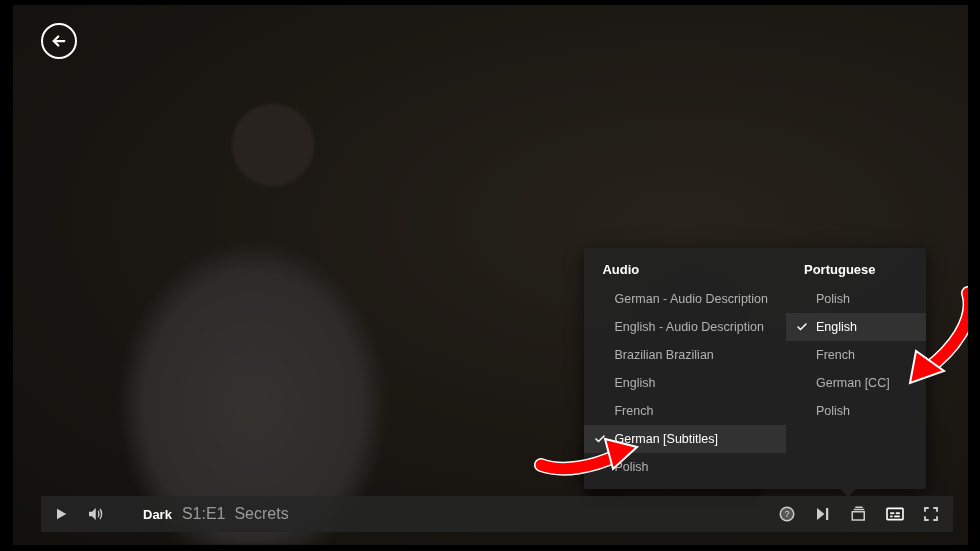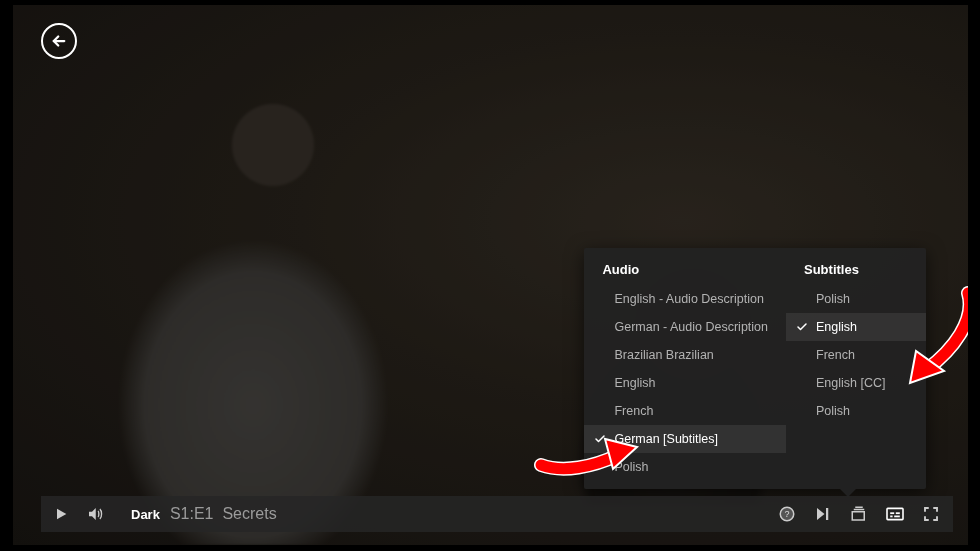--- a/index.html
+++ b/index.html
@@ -57,21 +57,21 @@
     position: absolute;
     left: 28px; right: 15px; bottom: 13px;
     height: 36px;
     background: rgba(38,38,38,0.85);
     display: flex;
     align-items: center;
     color: #e5e5e5;
     font-size: 13px;
   }
   .cb-left { display: flex; align-items: center; gap: 14px; padding-left: 10px; }
-  .cb-title { margin-left: 12px; display: flex; align-items: baseline; gap: 10px; }
+  .cb-title { margin-left: 24px; display: flex; align-items: baseline; gap: 10px; }
   .cb-title .show { font-weight: 600; color: #fff; }
   .cb-title .ep { color: #9b9b9b; font-size: 16px; }
   .cb-right { margin-left: auto; display: flex; align-items: center; gap: 16px; padding-right: 12px; }
   .icon-btn { width: 20px; height: 20px; display:flex; align-items:center; justify-content:center; cursor:pointer; color:#ccc; }
   .icon-btn.active { color:#fff; }
 
   
   .audio-subs-popup {
     position: absolute;
     right: 42px; bottom: 56px;
@@ -131,40 +131,40 @@
     <svg width="18" height="18" viewBox="0 0 24 24" fill="none" stroke="#fff" stroke-width="3" stroke-linecap="round" stroke-linejoin="round">
         <path d="M19 12H5"></path>
         <path d="M11 18l-6-6 6-6"></path>
       </svg>
   </div>
 
   <div class="audio-subs-popup">
     <div class="popup-col audio">
       <div class="popup-head">Audio</div>
       <div id="audio-list">
+          <div class="popup-item"><span>German - Audio Description</span></div>
           <div class="popup-item"><span>English - Audio Description</span></div>
-          <div class="popup-item"><span>German - Audio Description</span></div>
           <div class="popup-item"><span>Brazilian Brazilian</span></div>
           <div class="popup-item"><span>English</span></div>
           <div class="popup-item"><span>French</span></div>
           <div class="popup-item selected"><svg class="check" viewBox="0 0 24 24" width="12" height="12">
               <path d="M4 12l5 5 11-11" stroke="#fff" stroke-width="3" fill="none" stroke-linecap="round" stroke-linejoin="round"></path>
             </svg><span>German [Subtitles]</span></div>
           <div class="popup-item"><span>Polish</span></div>
         </div>
     </div>
     <div class="popup-col">
-      <div class="popup-head">Subtitles</div>
+      <div class="popup-head">Portuguese</div>
       <div id="subs-list">
           <div class="popup-item"><span>Polish</span></div>
           <div class="popup-item selected"><svg class="check" viewBox="0 0 24 24" width="12" height="12">
               <path d="M4 12l5 5 11-11" stroke="#fff" stroke-width="3" fill="none" stroke-linecap="round" stroke-linejoin="round"></path>
             </svg><span>English</span></div>
           <div class="popup-item"><span>French</span></div>
-          <div class="popup-item"><span>English [CC]</span></div>
+          <div class="popup-item"><span>German [CC]</span></div>
           <div class="popup-item"><span>Polish</span></div>
         </div>
     </div>
     <div class="popup-tail subs"></div>
   </div>
 
   <div class="control-bar">
     <div class="cb-left">
       <div class="icon-btn">
         <svg width="16" height="16" viewBox="0 0 24 24" fill="#ccc">

